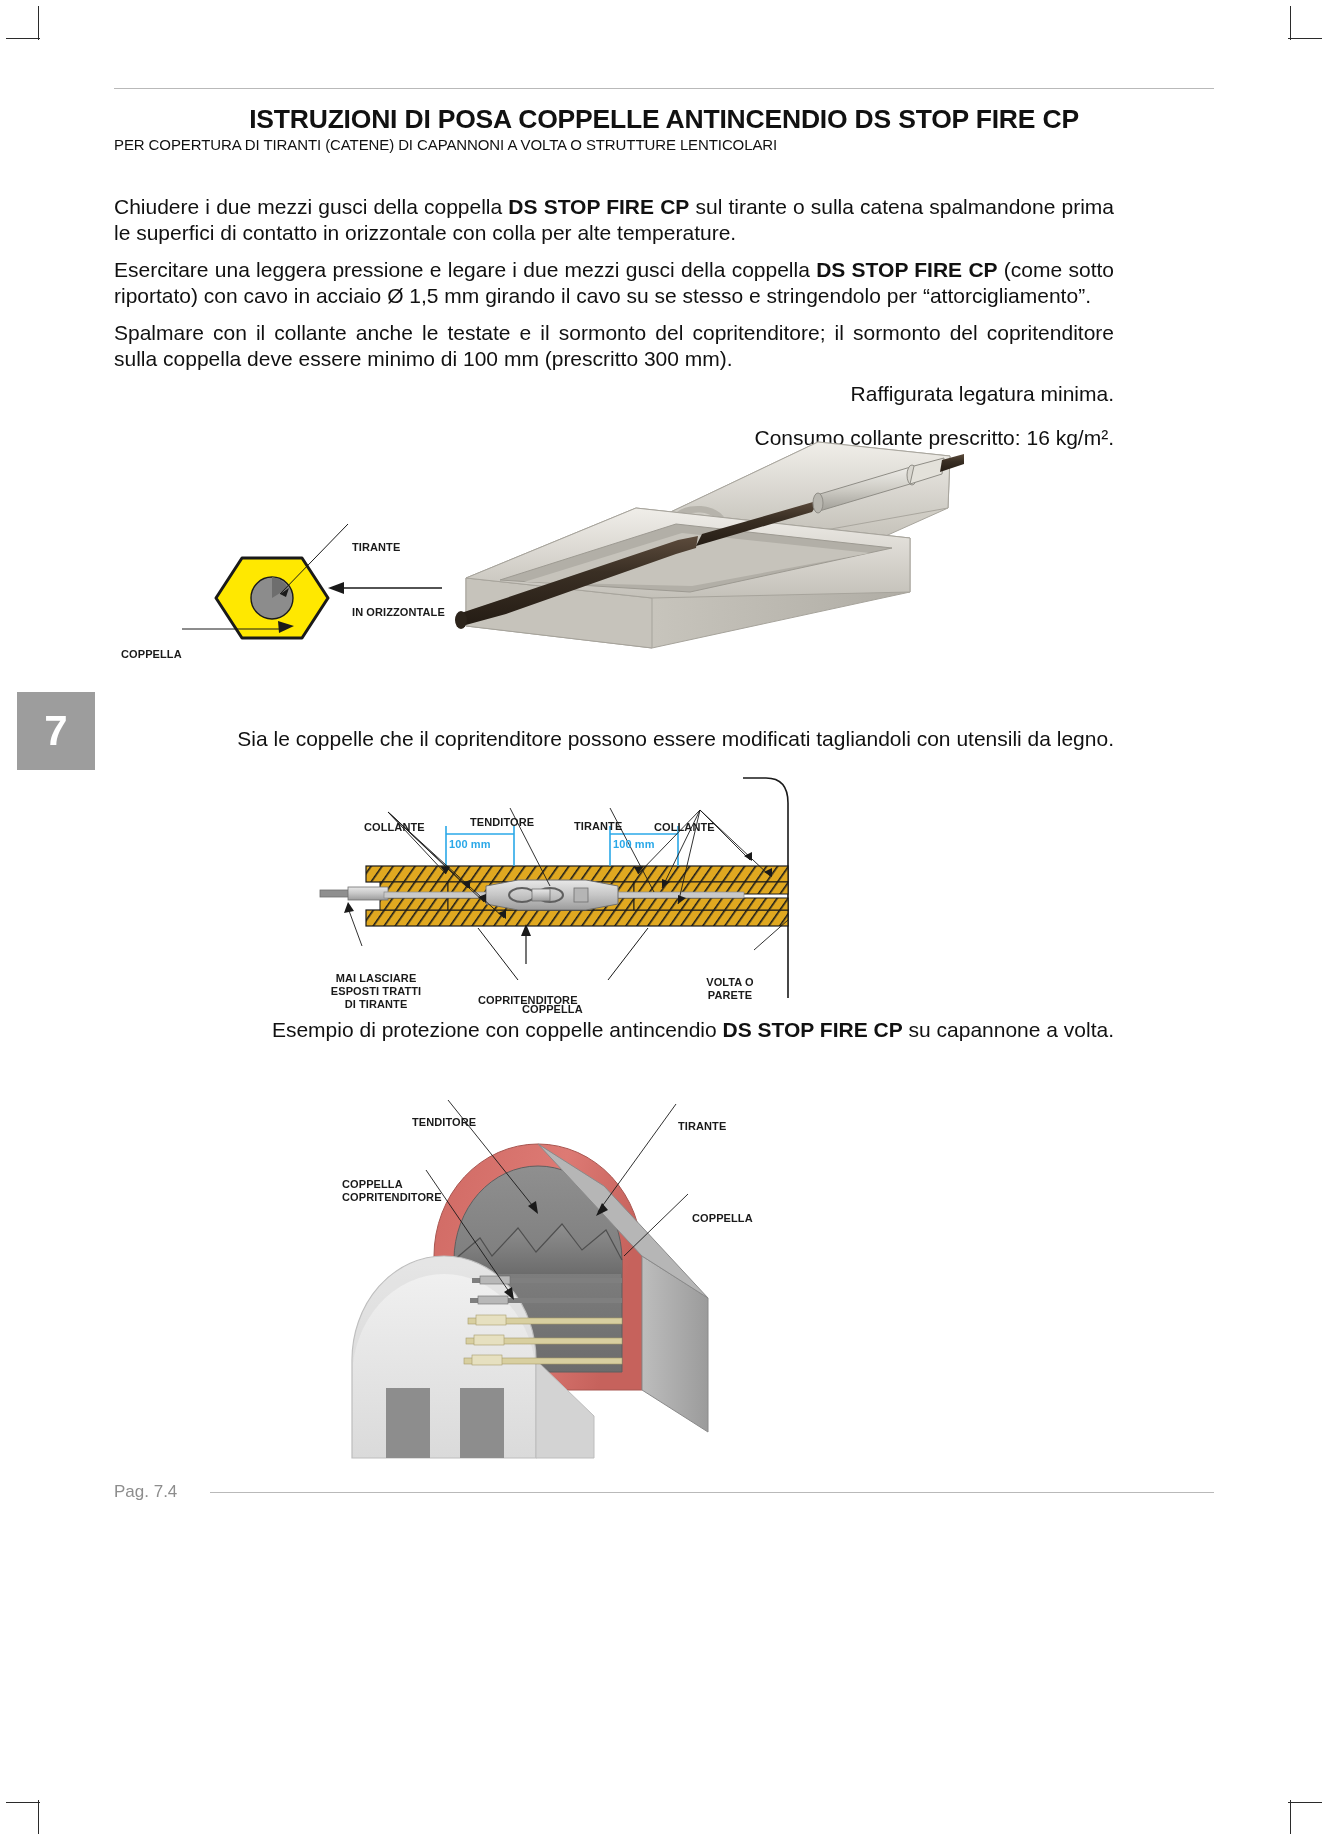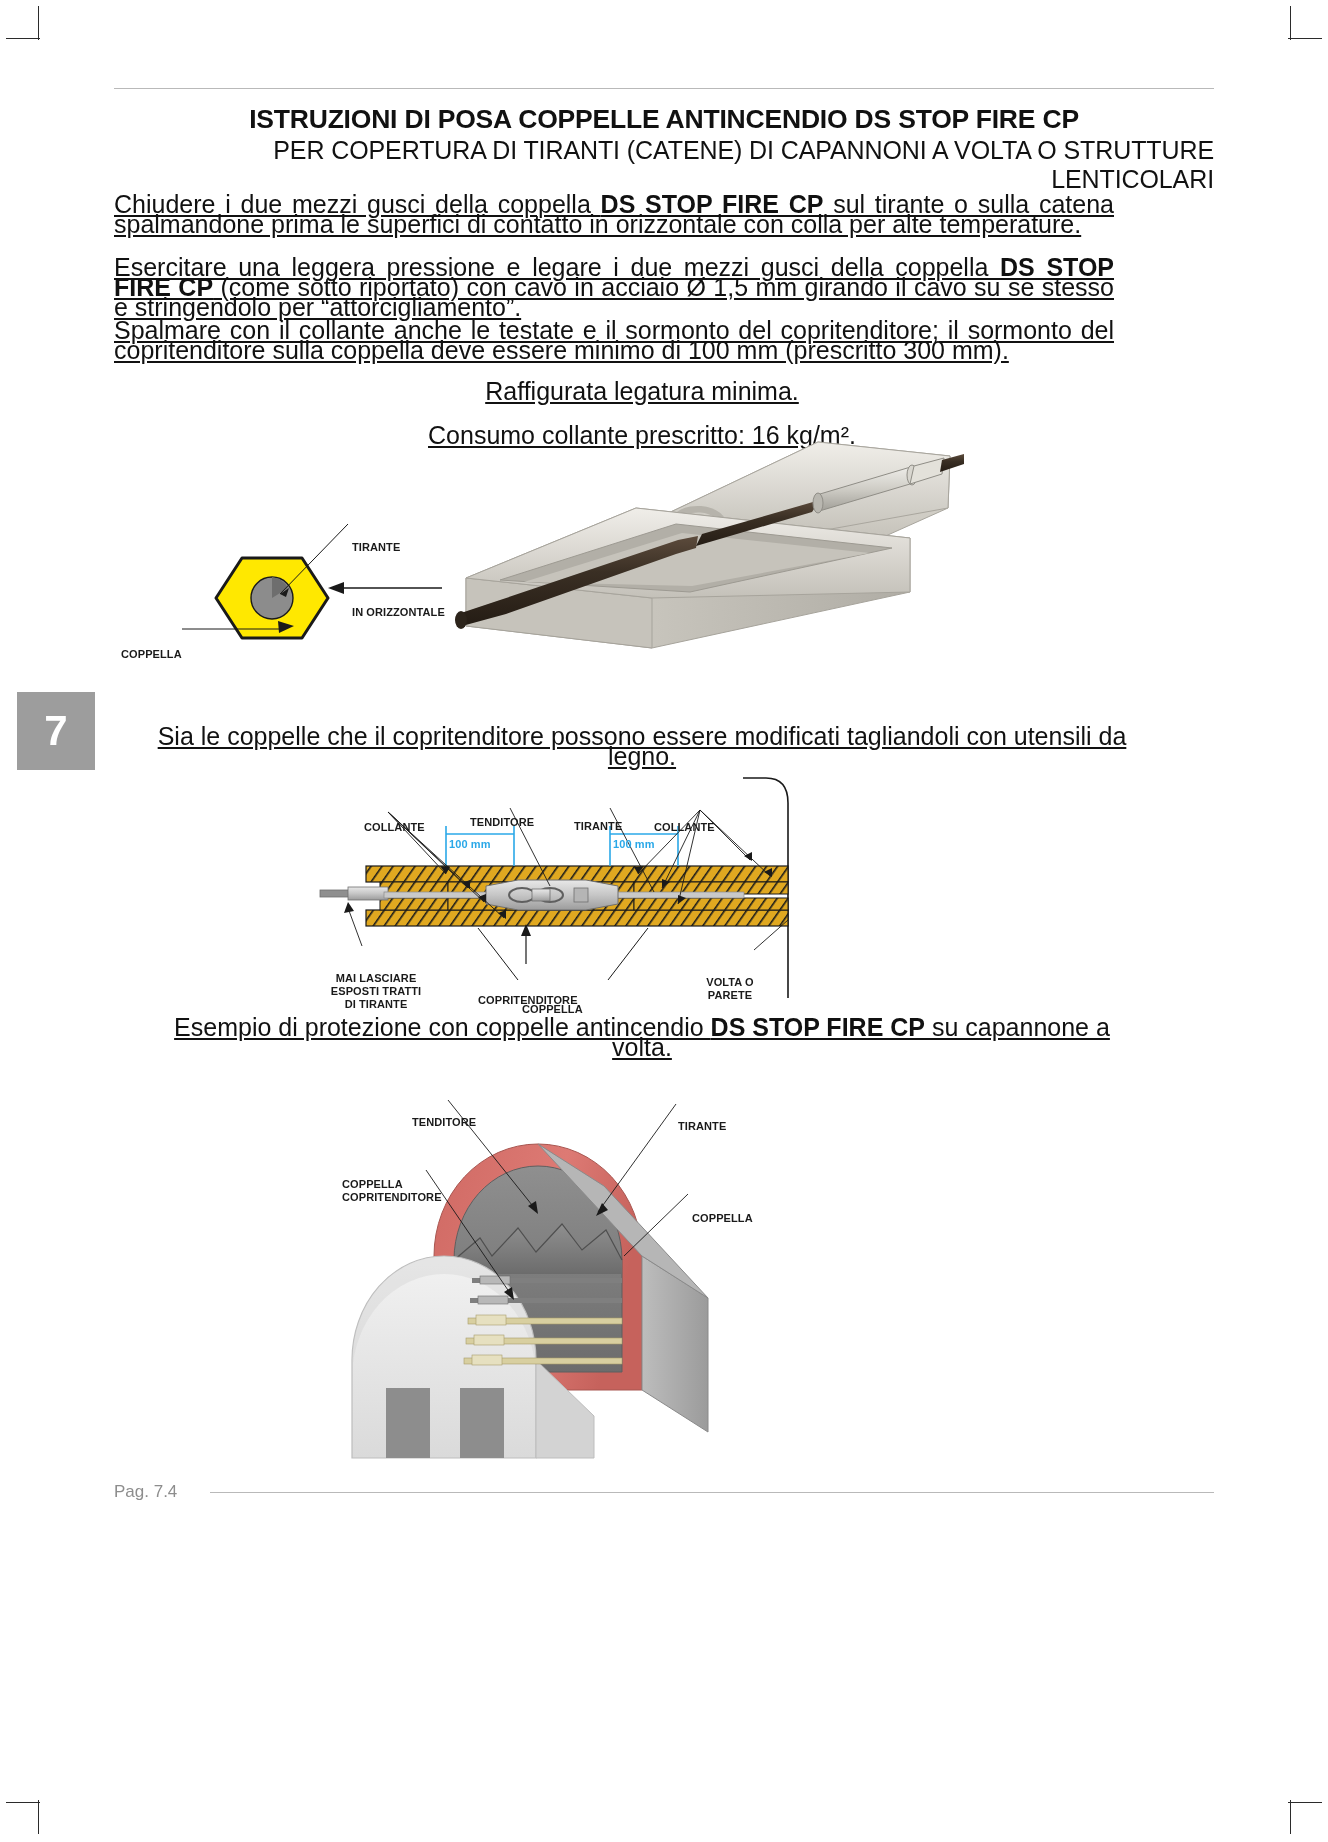--- a/index.html
+++ b/index.html
@@ -51,38 +51,37 @@
     text-align: center;
     font-size: 26.5px;
     font-weight: bold;
     letter-spacing: -0.2px;
     color: #111;
   }
   .doc-subtitle {
     position: absolute;
     left: 114px; top: 136px;
     width: 1100px;
-    text-align: right;
-    font-size: 25px;
+    text-align: left;
+    font-size: 15px;
     letter-spacing: -0.1px;
     color: #111;
   }
 
   
   .para {
     position: absolute;
     left: 114px;
     width: 1000px;
-    font-size: 25px;
-    line-height: 20px;
+    font-size: 21px;
+    line-height: 26px;
     text-align: justify;
     color: #111;
-    text-decoration: underline;
-  }
-  .para.nojust { text-align: center; margin-left: 28px; }
+  }
+  .para.nojust { text-align: right; }
   .para b { font-weight: bold; }
 
   
   .side-tab {
     position: absolute;
     left: 17px; top: 692px;
     width: 78px; height: 78px;
     background: #9d9d9d;
   }
   .side-tab-num {

